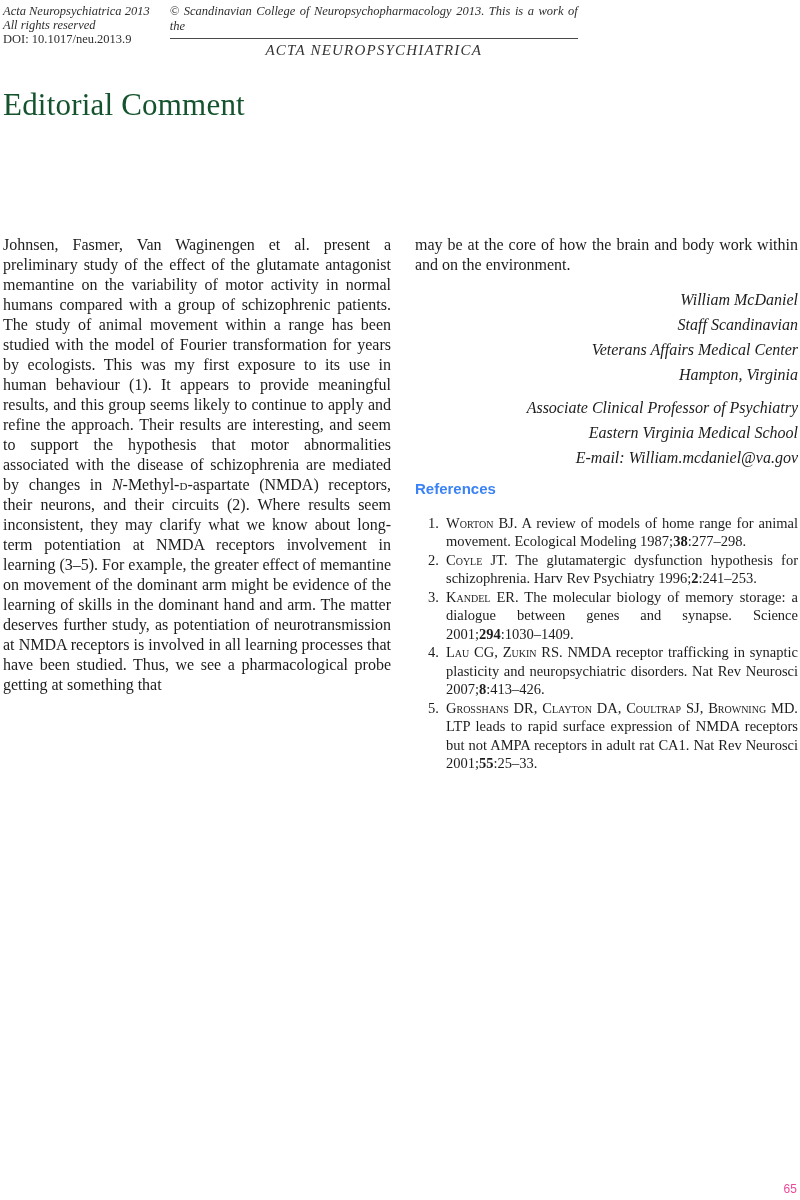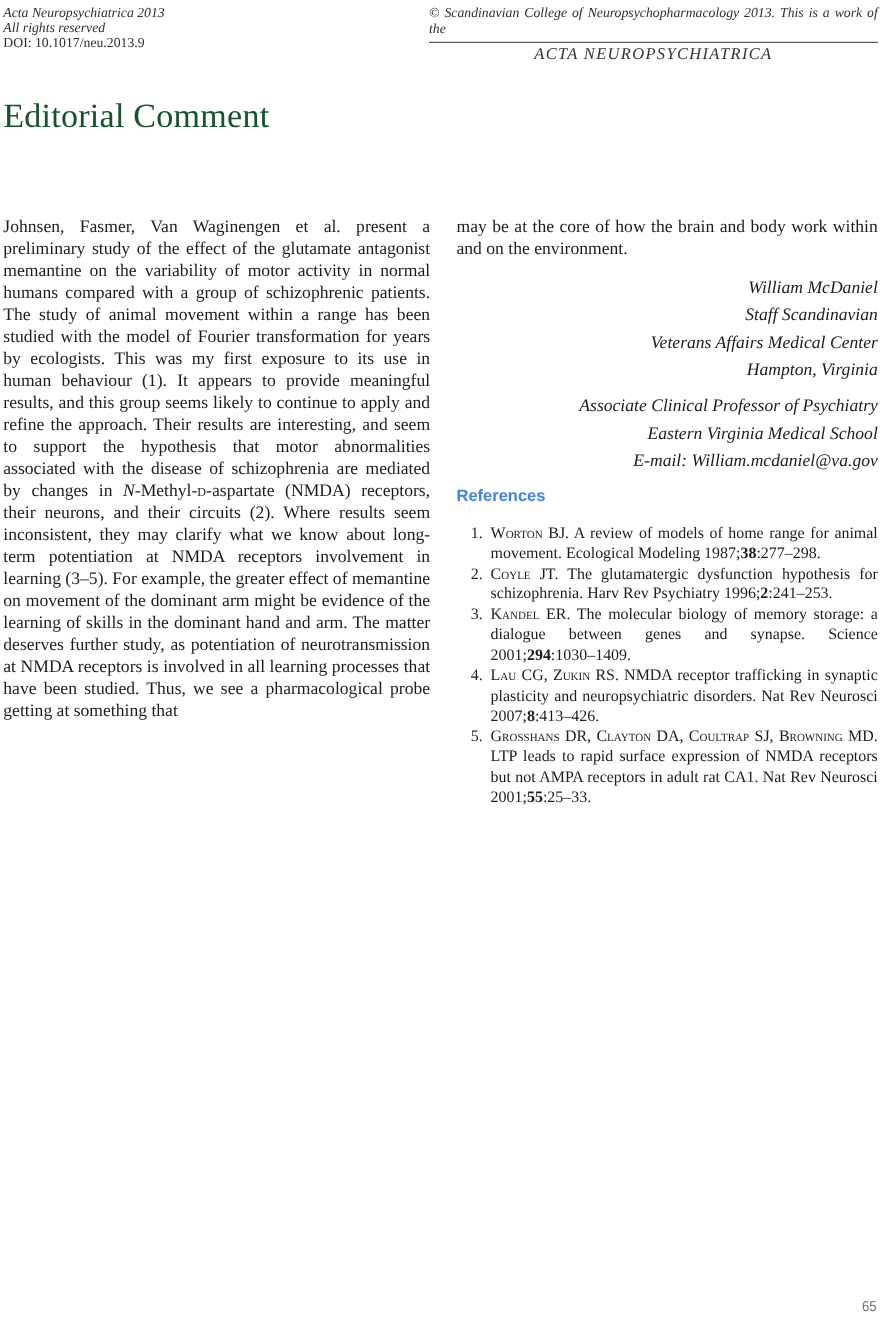--- a/index.html
+++ b/index.html
@@ -8,37 +8,37 @@
     background: #ffffff;
     position: relative;
     overflow: hidden;
     font-family: "Liberation Serif", serif;
     color: #1c1c1c;
     -webkit-font-smoothing: antialiased;
   }
   .page { width: 100%; height: 100%; position: relative; box-sizing: border-box; padding: 4px 2px 0 3px; }
 
   
-  .page-header { display: flex; justify-content: space-between; align-items: flex-start; }
+  .page-header { display: flex; justify-content: flex-start; align-items: flex-start; }
   .header-left { font-size: 12.5px; line-height: 14px; color: #2e2e2e; }
   .header-left .hl-italic { font-style: italic; }
   .header-right { width: 408px; font-size: 12.5px; line-height: 14.5px; color: #2e2e2e; margin-left: 20px; }
   .header-right .cr-line { font-style: italic; text-align: justify; text-align-last: justify; }
   .header-rule { border: 0; border-top: 1px solid #4a4a4a; margin: 5px 0 4px 0; }
   .journal-name { text-align: center; font-style: italic; font-size: 15px; letter-spacing: 1.2px; color: #333; }
 
   
   h1.article-title {
     margin: 33px 0 0 0;
     font-size: 31px; line-height: 28px;
     font-weight: normal; letter-spacing: 0.2px; color: #14532d;
   }
 
   
-  .columns { display: flex; gap: 24px; margin-top: 78px; }
+  .columns { display: flex; gap: 24px; margin-top: 116px; }
   .col-left  { width: 388px; flex: 0 0 388px; }
   .col-right { flex: 1; min-width: 0; }
 
   .body-par {
     margin: 0;
     font-size: 16px; line-height: 20px;
     text-align: justify;
   }
   .seg-italic { font-style: italic; }
   .seg-smallcaps { font-variant: small-caps; }
@@ -54,21 +54,21 @@
     font-family: "Liberation Sans", sans-serif;
     font-size: 15px; line-height: 16px; font-weight: bold; color: #3b82f6;
   }
   ol.references-list { list-style: none; margin: 17px 0 0 0; padding: 0; }
   ol.references-list li { display: flex; font-size: 14.5px; line-height: 18.5px; }
   .ref-num { flex: 0 0 18px; margin-left: 13px; text-align: left; }
   .ref-text { flex: 1; text-align: justify; }
 
   
   .page-footer { position: absolute; right: 3px; bottom: 3px; }
-  .page-number { font-family: "Liberation Sans", sans-serif; font-size: 13px; color: #737373; transform: scaleX(0.92); display: inline-block; margin-left: 23px; }
+  .page-number { font-family: "Liberation Sans", sans-serif; font-size: 13px; color: #ec4899; transform: scaleX(0.92); display: inline-block; margin-left: 23px; }
 </style>
 </head>
 <body>
 
 <div class="page">
 
   <header class="page-header">
     <div class="header-left">
       <div class="hl-italic">Acta Neuropsychiatrica 2013</div>
       <div class="hl-italic">All rights reserved</div>

